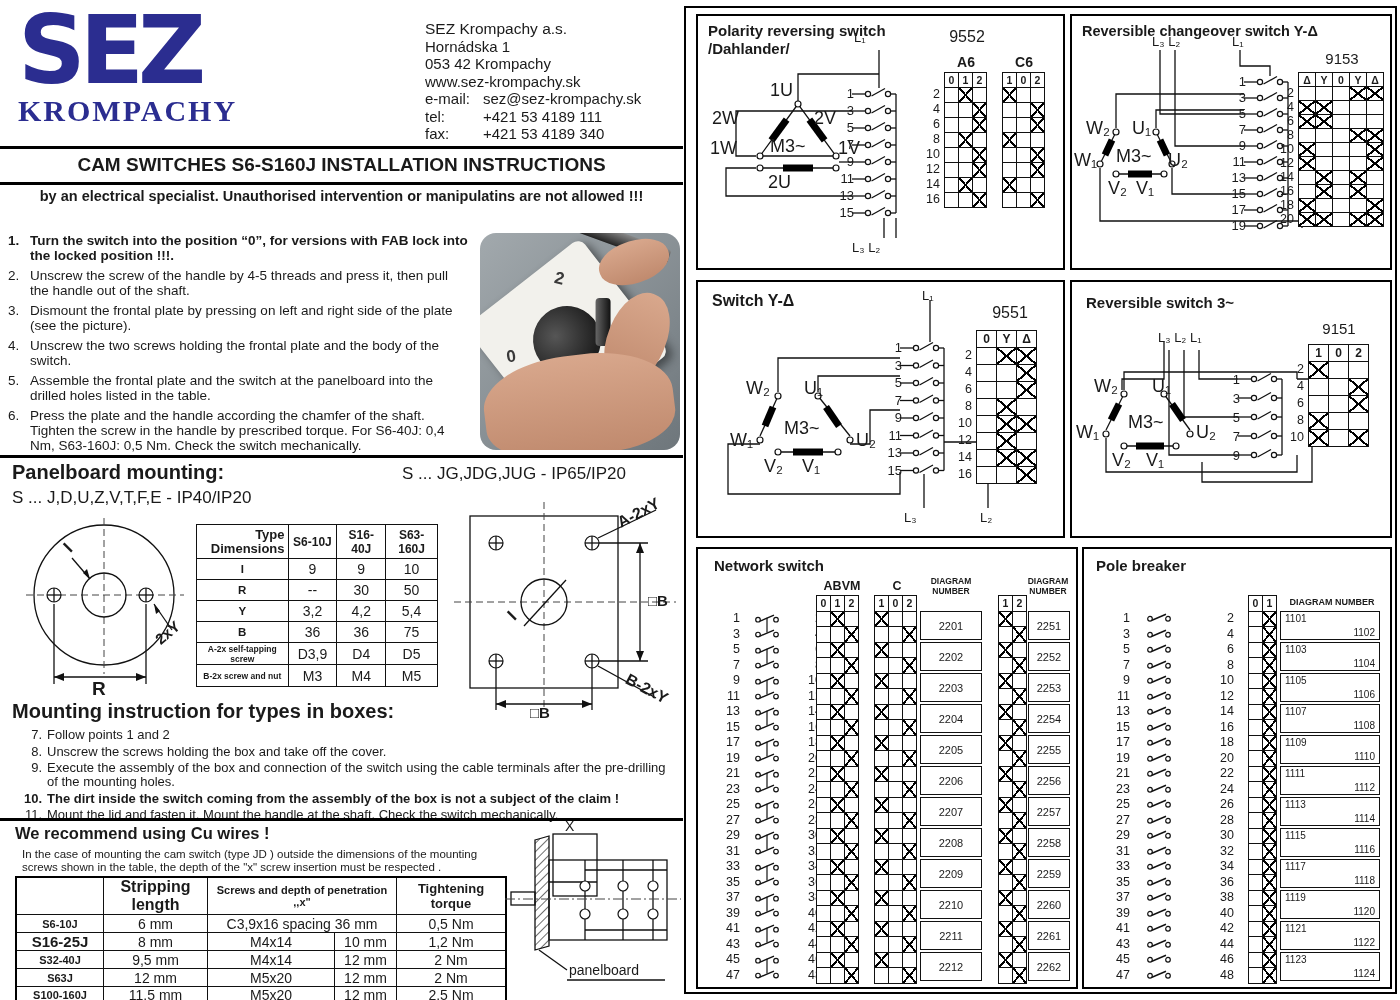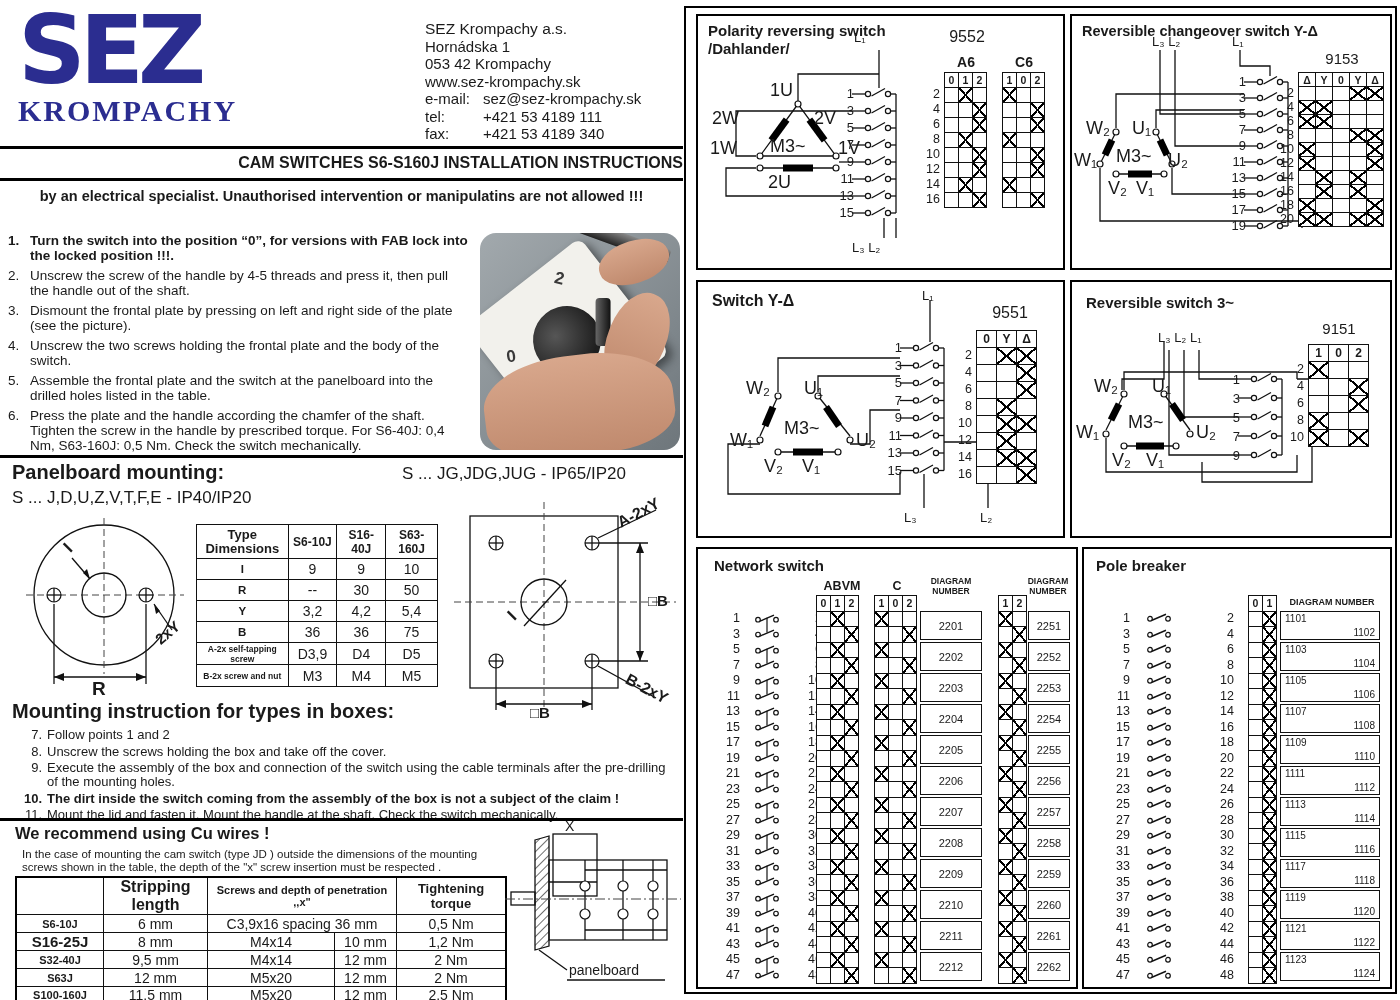--- a/index.html
+++ b/index.html
@@ -7,21 +7,21 @@
        font-family:"Liberation Sans",sans-serif;overflow:hidden}
   .abs{position:absolute}
   
   .logo-sez{font-family:"DejaVu Sans",sans-serif;font-weight:bold;font-size:94px;line-height:.92;
             color:#2b2d90;letter-spacing:-6px}
   .logo-krom{font-family:"Liberation Serif",serif;font-weight:bold;font-size:30px;letter-spacing:2px;color:#2b2d90}
   .company{font-size:15px;line-height:17.5px}
   .company .nm{font-size:15.5px}
   .crow{display:flex}.crow .lbl{width:58px}
   .titleband{border-top:3px solid #000;border-bottom:3px solid #000;font-weight:bold;
-             font-size:16px;text-align:right;padding:5px 0 6px}
+             font-size:19px;text-align:center;padding:5px 0 6px}
   .security{font-weight:bold;font-size:14.5px;text-align:center;line-height:17px}
   .step{display:flex;font-size:13.5px;line-height:15px;margin-bottom:5px}
   .step .n{flex:none;width:22px}
   .step.b{font-weight:bold}
   .bstep{display:flex;font-size:13px;line-height:14px;margin-bottom:2.5px}
   .bstep .n{flex:none;width:26px;text-align:right;padding-right:5px}
   .bstep.b{font-weight:bold}
   .h1{font-weight:bold;font-size:20px}
   .h2{font-size:17px}
   .hr{background:#000;height:2.5px}
@@ -189,21 +189,21 @@
       <polygon fill="#111" points="132,165 122,161 122,169"></polygon>
   </svg>
   <span class="mlabel" style="left:52px;top:26px;font-weight:bold;font-size:17px;transform:rotate(-45deg)">I</span>
   <span class="mlabel" style="left:140px;top:112px;font-weight:bold;font-size:15px;transform:rotate(-40deg)">2xY</span>
   <span class="mlabel" style="left:78px;top:166px;font-weight:bold;font-size:19px">R</span>
 </div>
 
 <table class="dt abs" style="left:196px;top:524px;width:242px;font-size:14px">
   <tbody>
       <tr style="height:34px">
-    <th style="width:90px;text-align:center;font-size:13px;line-height:14px">
+    <th style="width:90px;text-align:right;font-size:13px;line-height:14px">
       <div>Type</div>
       <div>Dimensions</div>
     </th>
     <th style="width:48px;font-size:12px">S6-10J</th>
     <th style="width:50px;font-size:12px">S16-40J</th>
     <th style="width:54px;font-size:12px">S63-160J</th>
   </tr>
   <tr style="height:21px">
         <th style="font-size:11.5px">I</th>
         <td>9</td>

